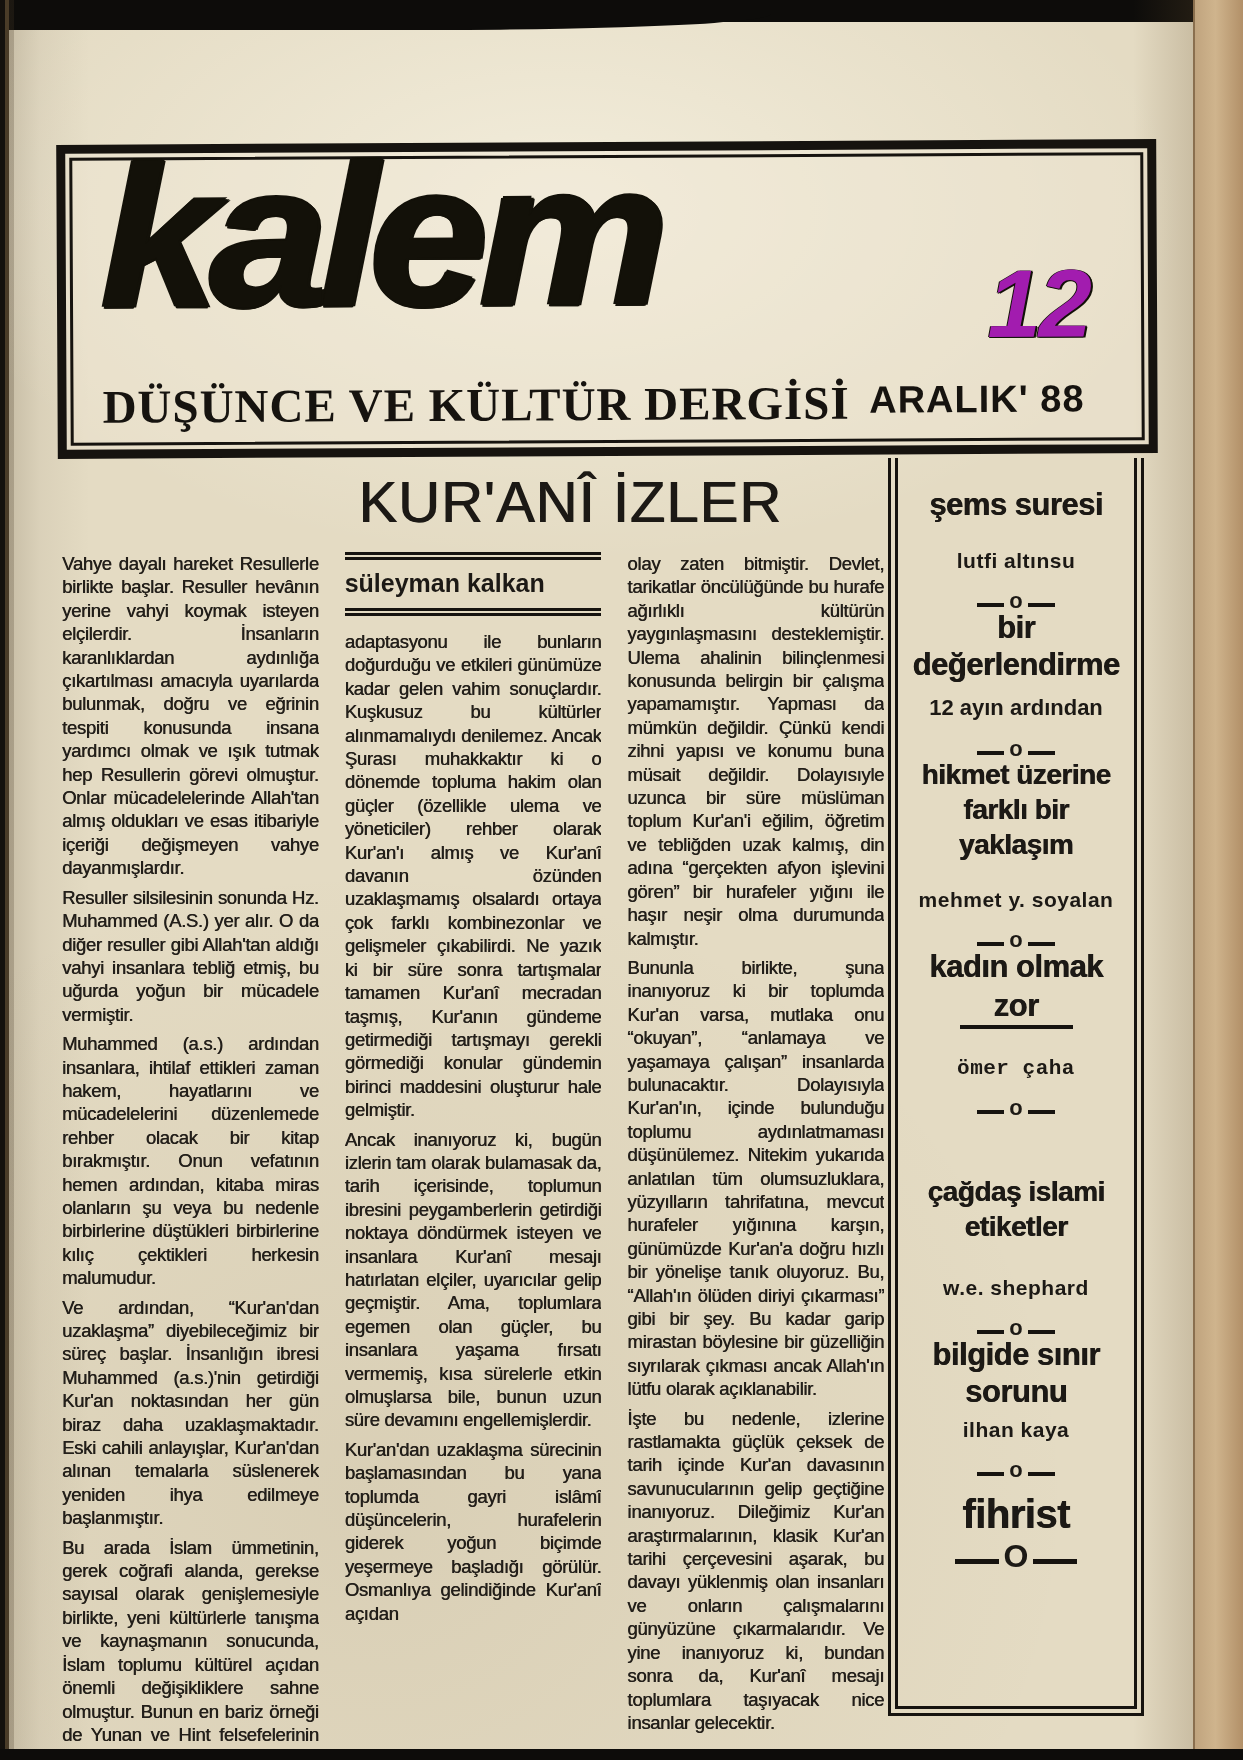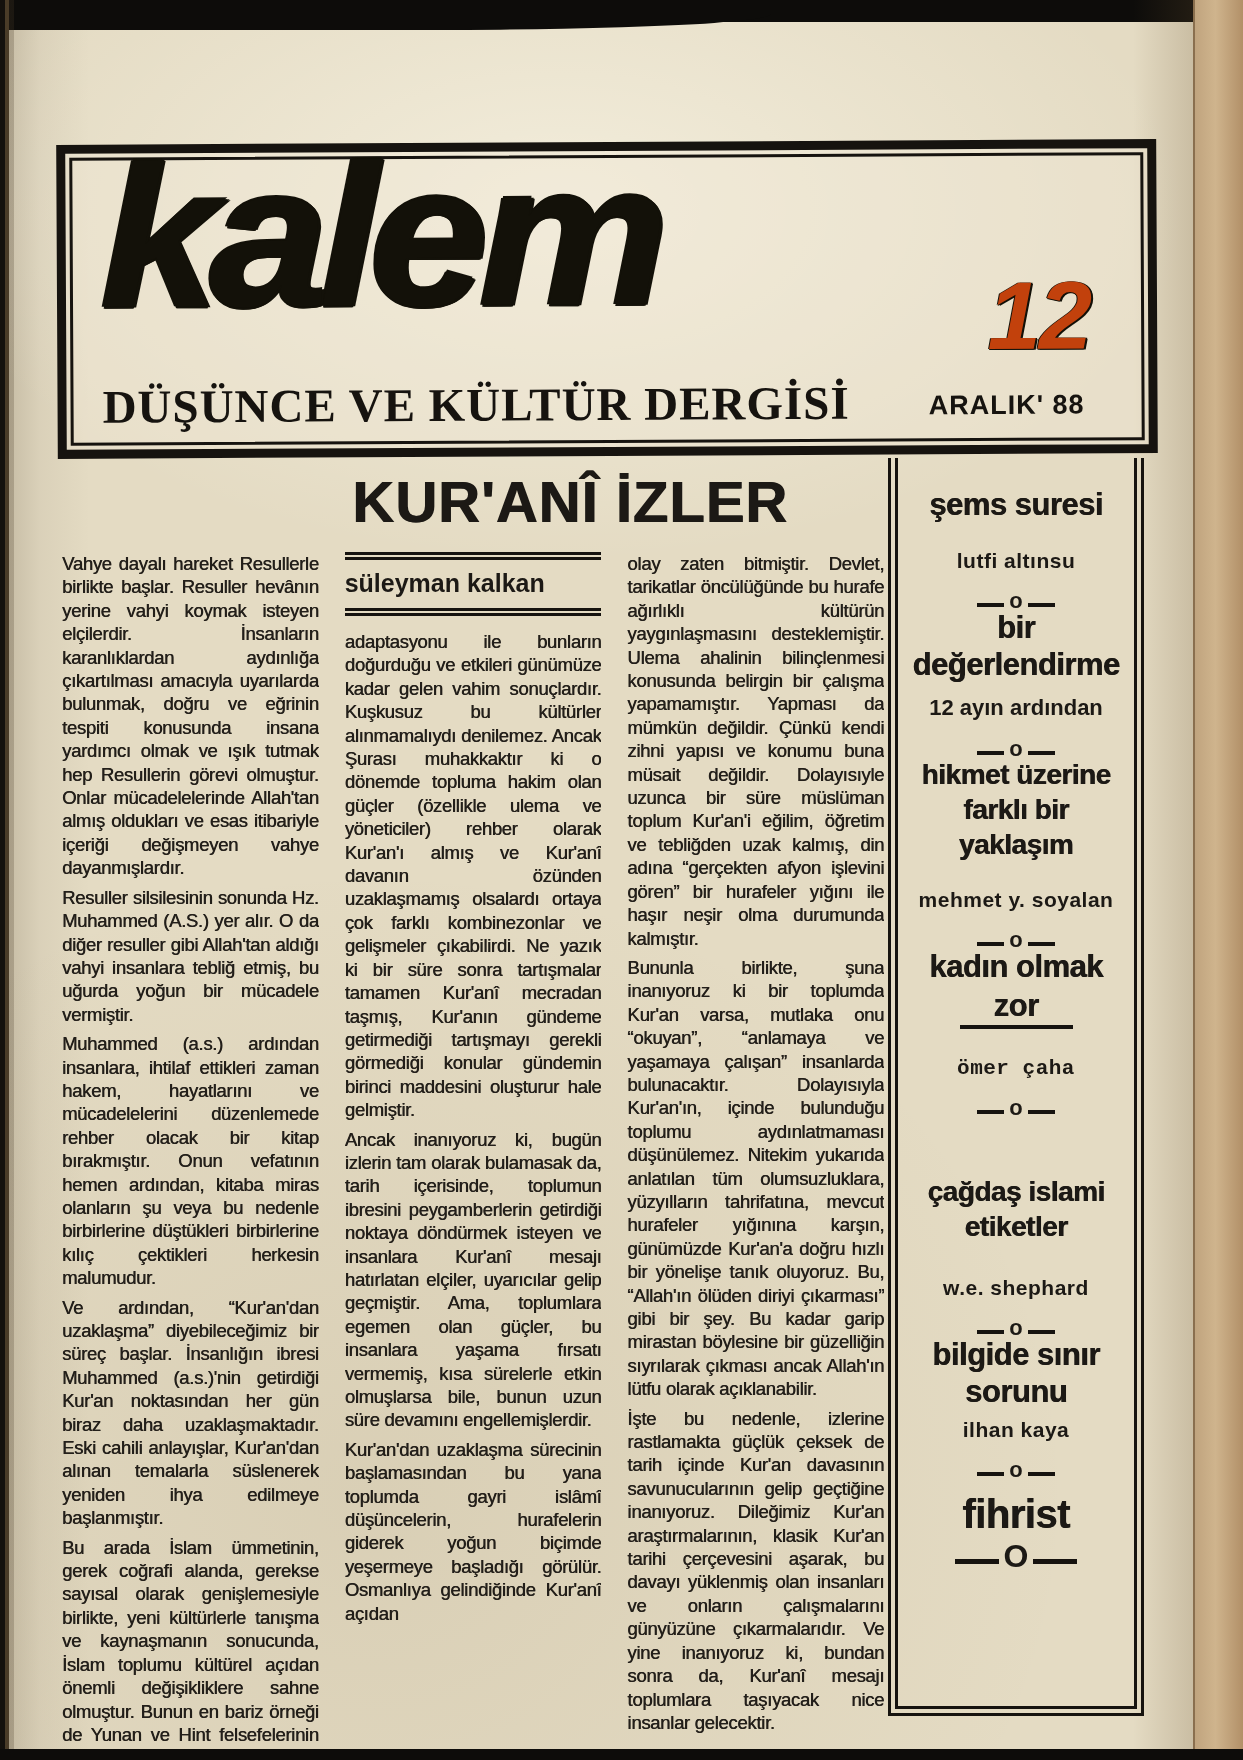--- a/index.html
+++ b/index.html
@@ -33,39 +33,39 @@
   }
   .masthead-inner{position:absolute;inset:4px;border:3px solid #16130f;}
   .logo{
     position:absolute;left:34px;top:-28px;
     font-size:202px;line-height:1.1;font-weight:bold;font-style:italic;
     letter-spacing:-9px;transform:scaleX(1.06);transform-origin:left;
     color:#131109;
     text-shadow:2px 0 #131109,-2px 0 #131109,0 2px #131109,0 -2px #131109,3px 1px #131109,1px 2px #131109;
   }
   .issue-no{
-    position:absolute;right:58px;top:112px;
-    font-size:96px;font-weight:bold;font-style:italic;color:#c2410c;letter-spacing:-2px;
+    position:absolute;right:58px;top:100px;
+    font-size:96px;font-weight:bold;font-style:italic;color:#a21caf;letter-spacing:-2px;
     text-shadow:1.5px 0 #131109,-1px 0 #131109,0 1px #131109,2px 1px #131109;
     text-align:right;
   }
   .mast-subtitle{
     position:absolute;left:36px;bottom:16px;
     font-family:"Liberation Serif",serif;font-weight:bold;
     font-size:47px;letter-spacing:1px;color:#16130f;white-space:nowrap;
   }
   .mast-date{
     position:absolute;right:64px;bottom:24px;
-    font-size:27px;font-weight:bold;letter-spacing:1px;color:#16130f;white-space:nowrap;
+    font-size:38px;font-weight:bold;letter-spacing:1px;color:#16130f;white-space:nowrap;
   }
 
   
   .article-title{
     position:absolute;left:290px;top:468px;width:560px;text-align:center;
-    font-size:58px;font-weight:bold;letter-spacing:1px;color:#1c1915;white-space:nowrap;
+    font-size:58px;font-weight:normal;letter-spacing:1px;color:#1c1915;white-space:nowrap;
     text-shadow:1px 0 #1c1915;
   }
   .columns{
     position:absolute;left:62px;top:552px;width:822px;height:1194px;
     display:flex;gap:26px;
   }
   .col{flex:1 1 0;overflow:hidden;}
   .col-par{
     margin:0;
     font-size:18.5px;line-height:23.4px;letter-spacing:-0.3px;

